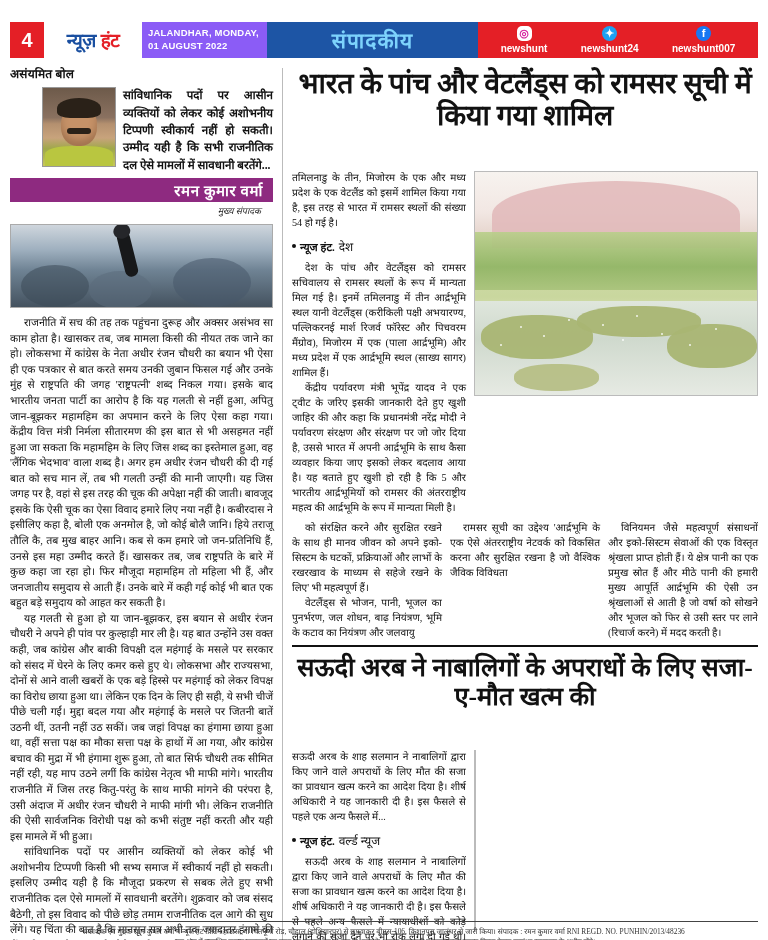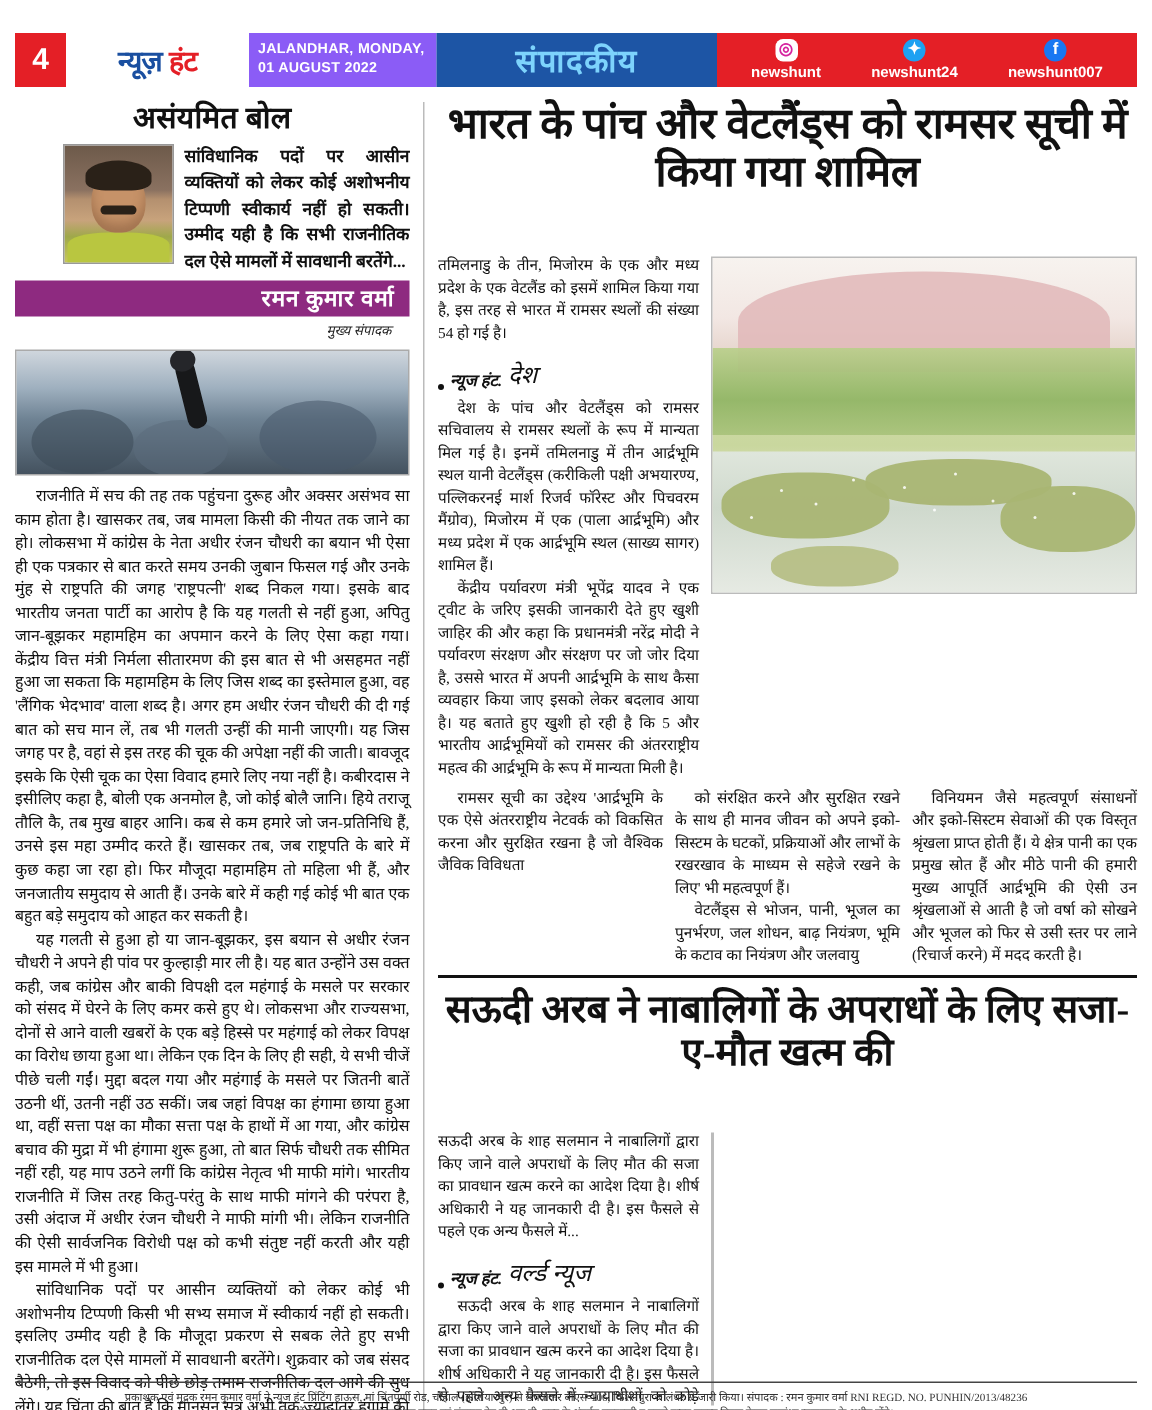--- a/index.html
+++ b/index.html
@@ -12,21 +12,21 @@
   .page{position:relative;width:768px;height:940px;box-sizing:border-box;padding:0 10px;}
 
   
   .masthead{display:flex;align-items:stretch;height:36px;margin-top:22px;}
   .pageno{
     background:#e41f26;color:#fff;width:34px;display:flex;align-items:center;justify-content:center;
     font-family:"Liberation Sans",sans-serif;font-weight:bold;font-size:20px;
   }
   .logo-wrap{
     background:#fff;display:flex;align-items:center;justify-content:center;
-    padding:0 18px;min-width:86px;
+    padding:0 6px;min-width:86px;
   }
   .logo-text{font-family:"Liberation Sans",sans-serif;font-weight:bold;font-size:19px;letter-spacing:-.5px;white-space:nowrap;}
   .logo-a{color:#1a4fa0;}
   .logo-b{color:#e41f26;}
   .dateblock{
     background:#8b5cf6;color:#fff;flex:0 0 auto;padding:3px 8px 3px 6px;
     font-family:"Liberation Sans",sans-serif;font-weight:bold;font-size:9.5px;
     line-height:1.35;display:flex;flex-direction:column;justify-content:center;letter-spacing:.2px;
   }
   .section-tab{
@@ -49,21 +49,21 @@
   }
 
   
   .content{display:flex;margin-top:10px;gap:0;}
   .col-left{width:272px;flex:0 0 272px;padding-right:9px;box-sizing:border-box;}
   .vrule{width:1px;background:#bbb;flex:0 0 1px;margin:0 0px;}
   .col-right{flex:1 1 auto;padding-left:9px;box-sizing:border-box;}
 
   
   .ed-title{
-    text-align:center;font-weight:bold;font-size:20px;letter-spacing:.2px;margin:0 0 6px 0;line-height:1.1;
+    text-align:left;font-weight:bold;font-size:12px;letter-spacing:.2px;margin:0 0 6px 0;line-height:1.1;
   }
   .ed-head{display:flex;gap:7px;align-items:flex-start;padding-left:32px;}
   .ed-photo{
     width:72px;height:78px;flex:0 0 72px;border:1px solid #999;overflow:hidden;position:relative;
     background:linear-gradient(180deg,#6d5a4a 0%,#8a7160 38%,#b4906f 46%,#c8a37c 64%,#9fa84a 78%,#c7c85a 100%);
   }
   .ed-photo .face{
     position:absolute;left:18px;top:16px;width:36px;height:42px;border-radius:48% 48% 44% 44%;
     background:#c69268;box-shadow:inset 0 -6px 7px rgba(120,80,50,.45);
   }
@@ -122,24 +122,24 @@
   }
   .hill{position:absolute;left:6%;top:4%;width:88%;height:30%;border-radius:50% 50% 0 0;background:#e0b7b8;opacity:.85;}
   .treeband{position:absolute;left:0;top:27%;width:100%;height:26%;background:linear-gradient(180deg,#b9cf8a,#8fb463 60%,#a8c27a);opacity:.9;}
   .water{position:absolute;left:0;bottom:0;width:100%;height:42%;background:linear-gradient(180deg,#dfe6dc,#cfd9cd 40%,#e6eae3);}
   .islet{position:absolute;border-radius:45%;background:#a9b573;opacity:.95;}
   .speck{position:absolute;width:2px;height:2px;border-radius:50%;background:#fff;opacity:.85;}
   .cols3{display:flex;gap:8px;margin-top:5px;}
   .cols3>div{flex:1 1 0;}
 
   .kicker{
-    font-weight:bold;font-size:11px;margin:7px 0 6px 0;display:flex;align-items:flex-end;gap:4px;font-style:italic;
+    font-weight:bold;font-size:11px;margin:7px 0 6px 0;display:flex;align-items:center;gap:4px;
   }
   .kicker .dot{width:4px;height:4px;border-radius:50%;background:#111;display:inline-block;}
-  .kicker .sub{font-weight:normal;font-size:16px;}
+  .kicker .sub{font-weight:normal;font-size:12px;}
 
   .small{font-size:10.2px;line-height:1.47;text-align:justify;}
   .small p{margin:0;text-indent:13px;}
   .nodent p{text-indent:0;}
 
   
   .photo-saudi{
     height:182px;border:1px solid #bbb;box-sizing:border-box;position:relative;overflow:hidden;
     background:linear-gradient(180deg,#b9c5cb 0%,#cfd8da 22%,#c3cdd0 45%,#9aa5a8 72%,#8e9a9d 100%);
   }
@@ -263,25 +263,25 @@
             <div class="speck" style="left:66%;bottom:27%"></div>
           <div class="speck" style="left:76%;bottom:22%"></div>
             <div class="speck" style="left:85%;bottom:29%"></div>
           <div class="speck" style="left:9%;bottom:22%"></div>
             <div class="speck" style="left:52%;bottom:24%"></div>
         </div>
       </div>
 
       <div class="cols3">
         <div class="small">
-          <p>रामसर सूची का उद्देश्य 'आर्द्रभूमि के एक ऐसे अंतरराष्ट्रीय नेटवर्क को विकसित करना और सुरक्षित रखना है जो वैश्विक जैविक विविधता</p>
-        </div>
-        <div class="small">
           <p class="nodent">को संरक्षित करने और सुरक्षित रखने के साथ ही मानव जीवन को अपने इको-सिस्टम के घटकों, प्रक्रियाओं और लाभों के रखरखाव के माध्यम से सहेजे रखने के लिए' भी महत्वपूर्ण हैं।</p>
           <p>वेटलैंड्स से भोजन, पानी, भूजल का पुनर्भरण, जल शोधन, बाढ़ नियंत्रण, भूमि के कटाव का नियंत्रण और जलवायु</p>
+        </div>
+        <div class="small">
+          <p>रामसर सूची का उद्देश्य 'आर्द्रभूमि के एक ऐसे अंतरराष्ट्रीय नेटवर्क को विकसित करना और सुरक्षित रखना है जो वैश्विक जैविक विविधता</p>
         </div>
         <div class="small">
           <p class="nodent">विनियमन जैसे महत्वपूर्ण संसाधनों और इको-सिस्टम सेवाओं की एक विस्तृत श्रृंखला प्राप्त होती हैं। ये क्षेत्र पानी का एक प्रमुख स्रोत हैं और मीठे पानी की हमारी मुख्य आपूर्ति आर्द्रभूमि की ऐसी उन श्रृंखलाओं से आती है जो वर्षा को सोखने और भूजल को फिर से उसी स्तर पर लाने (रिचार्ज करने) में मदद करती है।</p>
         </div>
       </div>
 
       <div class="rule-thick"></div>
 
       <h1 class="head2">सऊदी अरब ने नाबालिगों के अपराधों के लिए सजा-ए-मौत खत्म की</h1>
 

